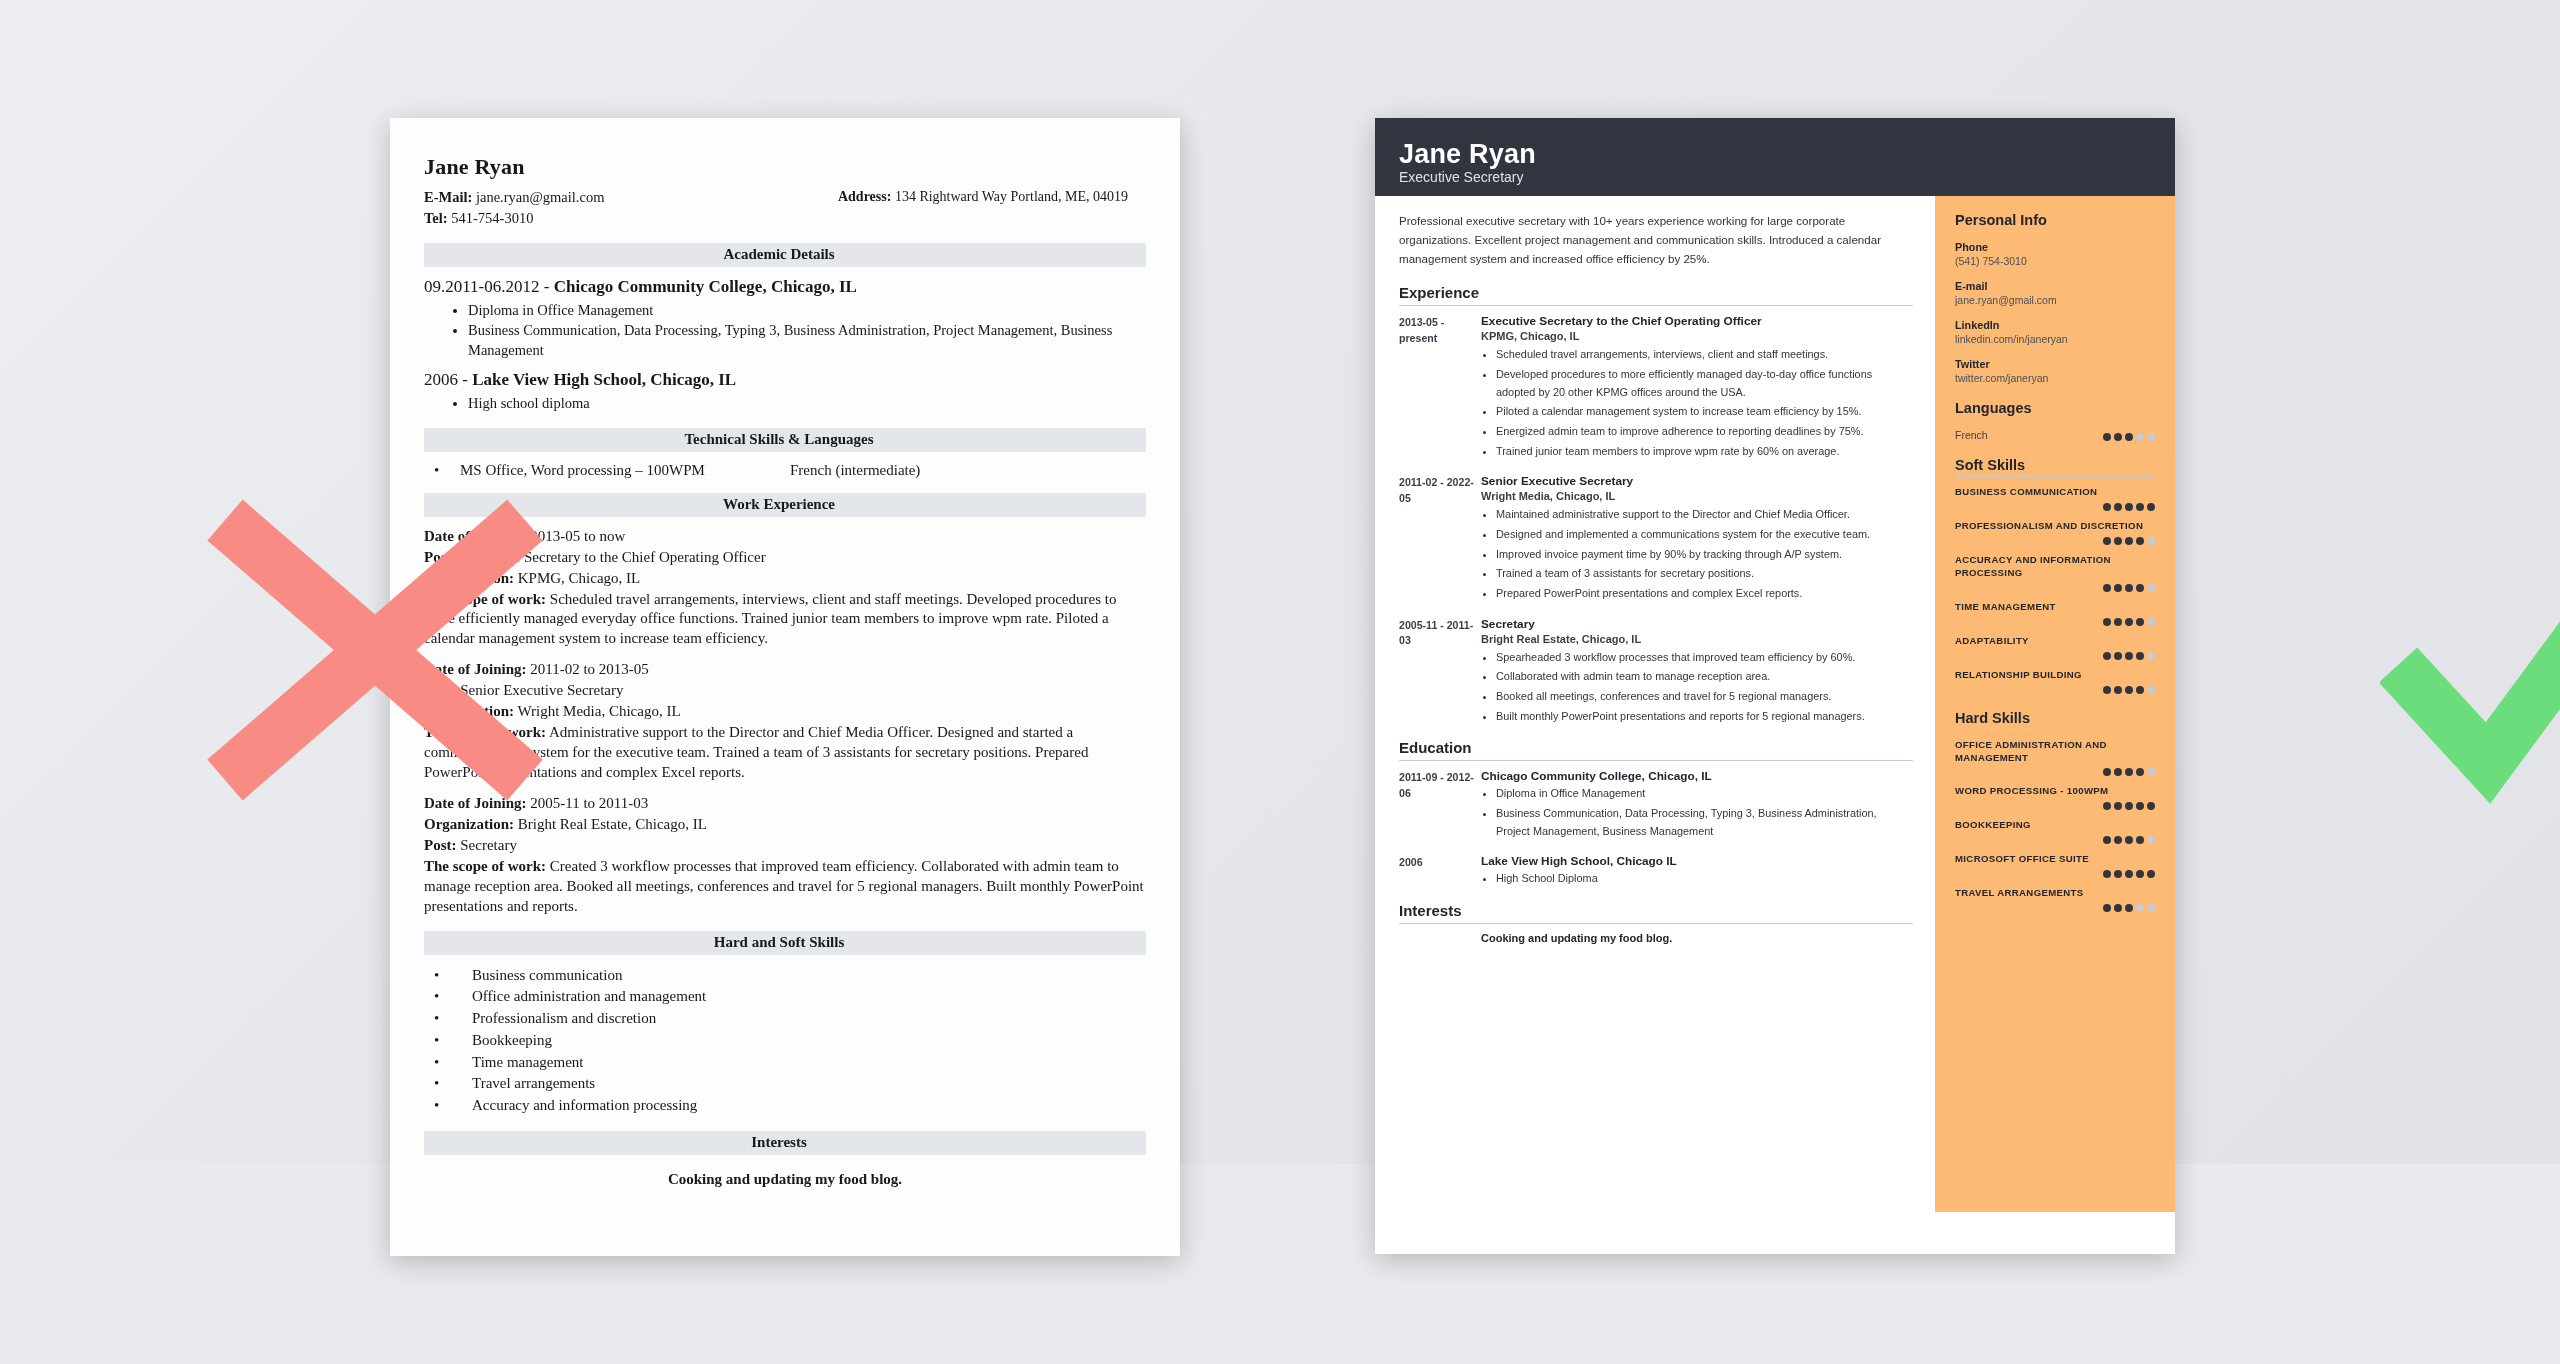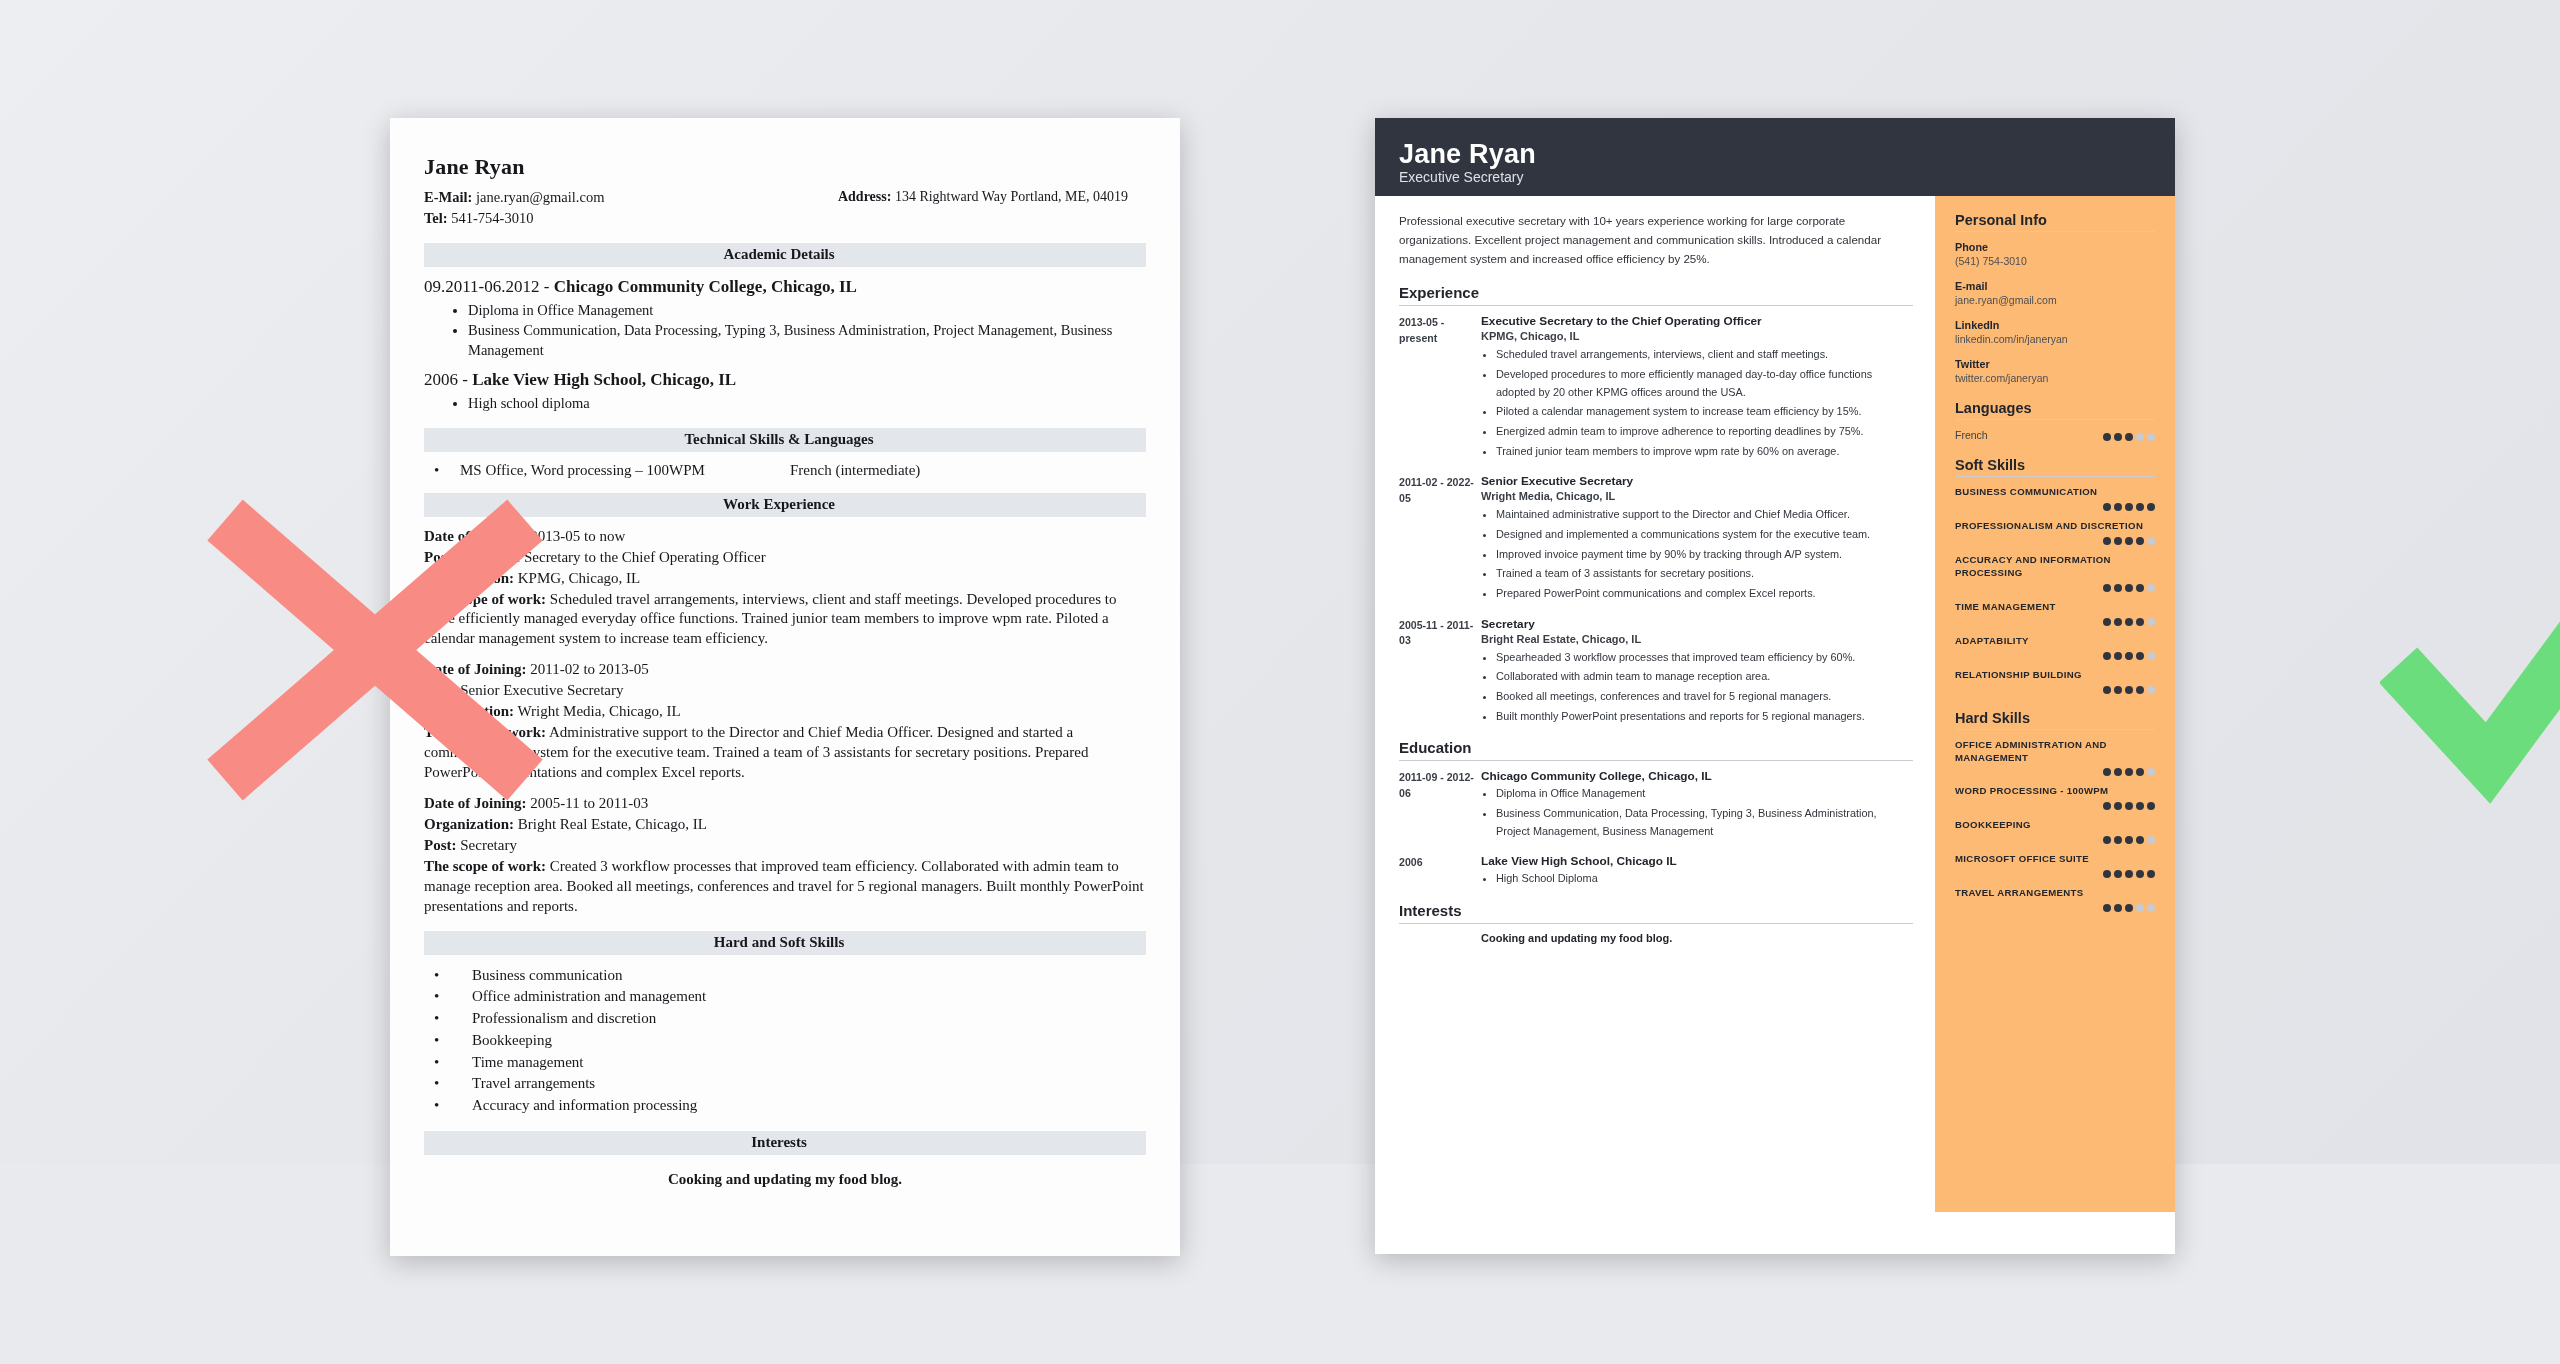--- a/index.html
+++ b/index.html
@@ -394,21 +394,21 @@
         <div class="entry">
           <div class="dates">2011-02 - 2022-05</div>
           <div class="body">
             <div class="role">Senior Executive Secretary</div>
             <div class="org">Wright Media, Chicago, IL</div>
             <ul class="good-list">
               <li>Maintained administrative support to the Director and Chief Media Officer.</li>
               <li>Designed and implemented a communications system for the executive team.</li>
               <li>Improved invoice payment time by 90% by tracking through A/P system.</li>
               <li>Trained a team of 3 assistants for secretary positions.</li>
-              <li>Prepared PowerPoint communications and complex Excel reports.</li>
+              <li>Prepared PowerPoint presentations and complex Excel reports.</li>
             </ul>
           </div>
         </div>
 
         <div class="entry">
           <div class="dates">2005-11 - 2011-03</div>
           <div class="body">
             <div class="role">Secretary</div>
             <div class="org">Bright Real Estate, Chicago, IL</div>
             <ul class="good-list">

